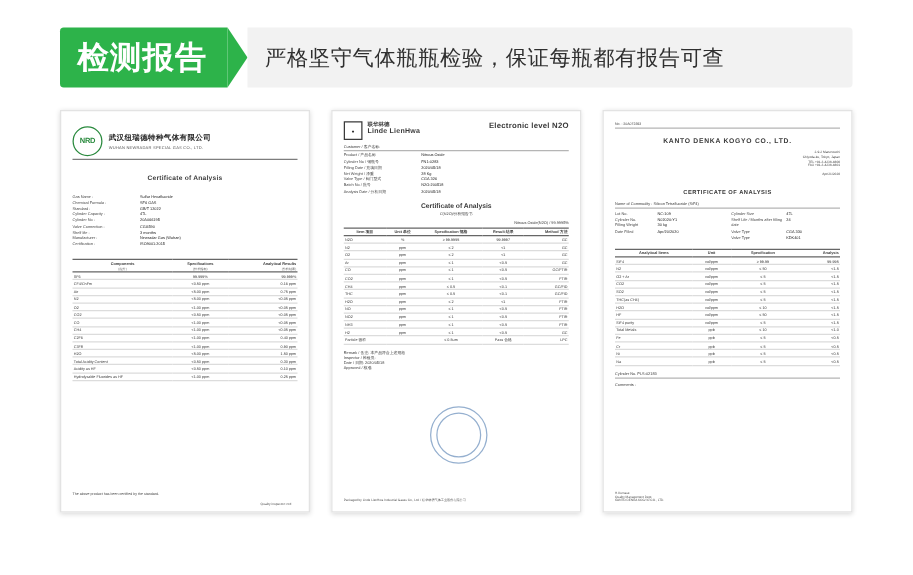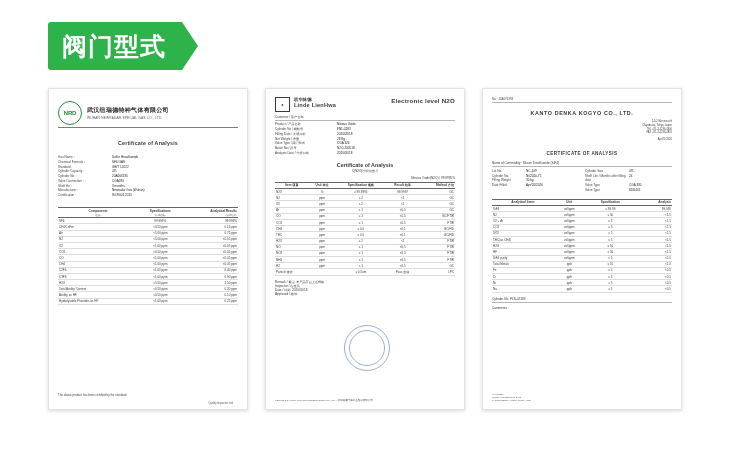--- a/index.html
+++ b/index.html
@@ -279,22 +279,23 @@
     font-size: 2.5px;
     color: #555;
   }
 </style>
 </head>
 <body>
 
 <div class="page">
 
   <div class="banner">
-    <div class="banner-title">阀门型式</div>
+    <div class="banner-title">检测报告</div>
     <div class="banner-arrow"></div>
+    <div class="banner-sub">严格坚守气体瓶瓶检验，保证每瓶都有报告可查</div>
   </div>
 
   <div class="cards">
 
     <div class="card">
       <div class="c1-head">
         <div class="c1-logo">NRD</div>
         <div>
           <div class="c1-cn">武汉纽瑞德特种气体有限公司</div>
           <div class="c1-en">WUHAN NEWRADAR SPECIAL GAS CO., LTD.</div>

